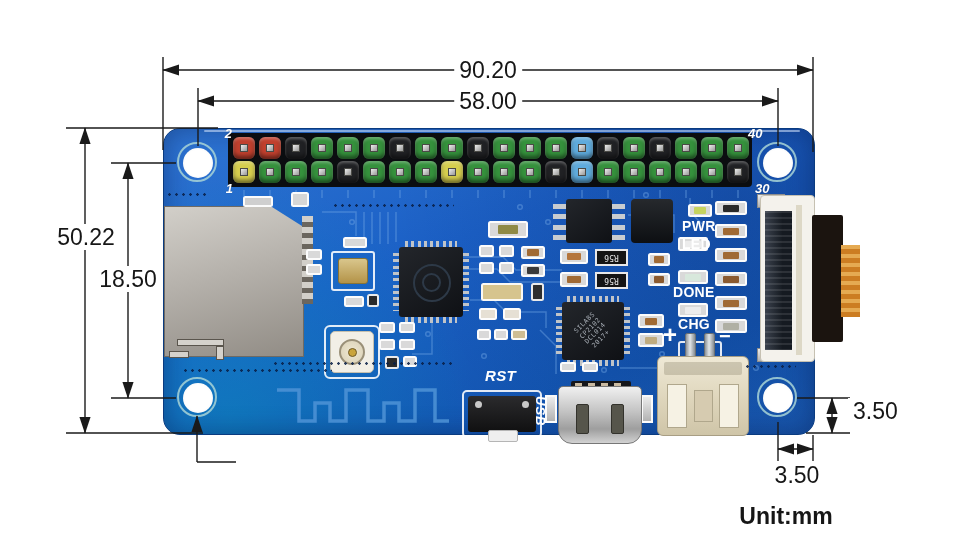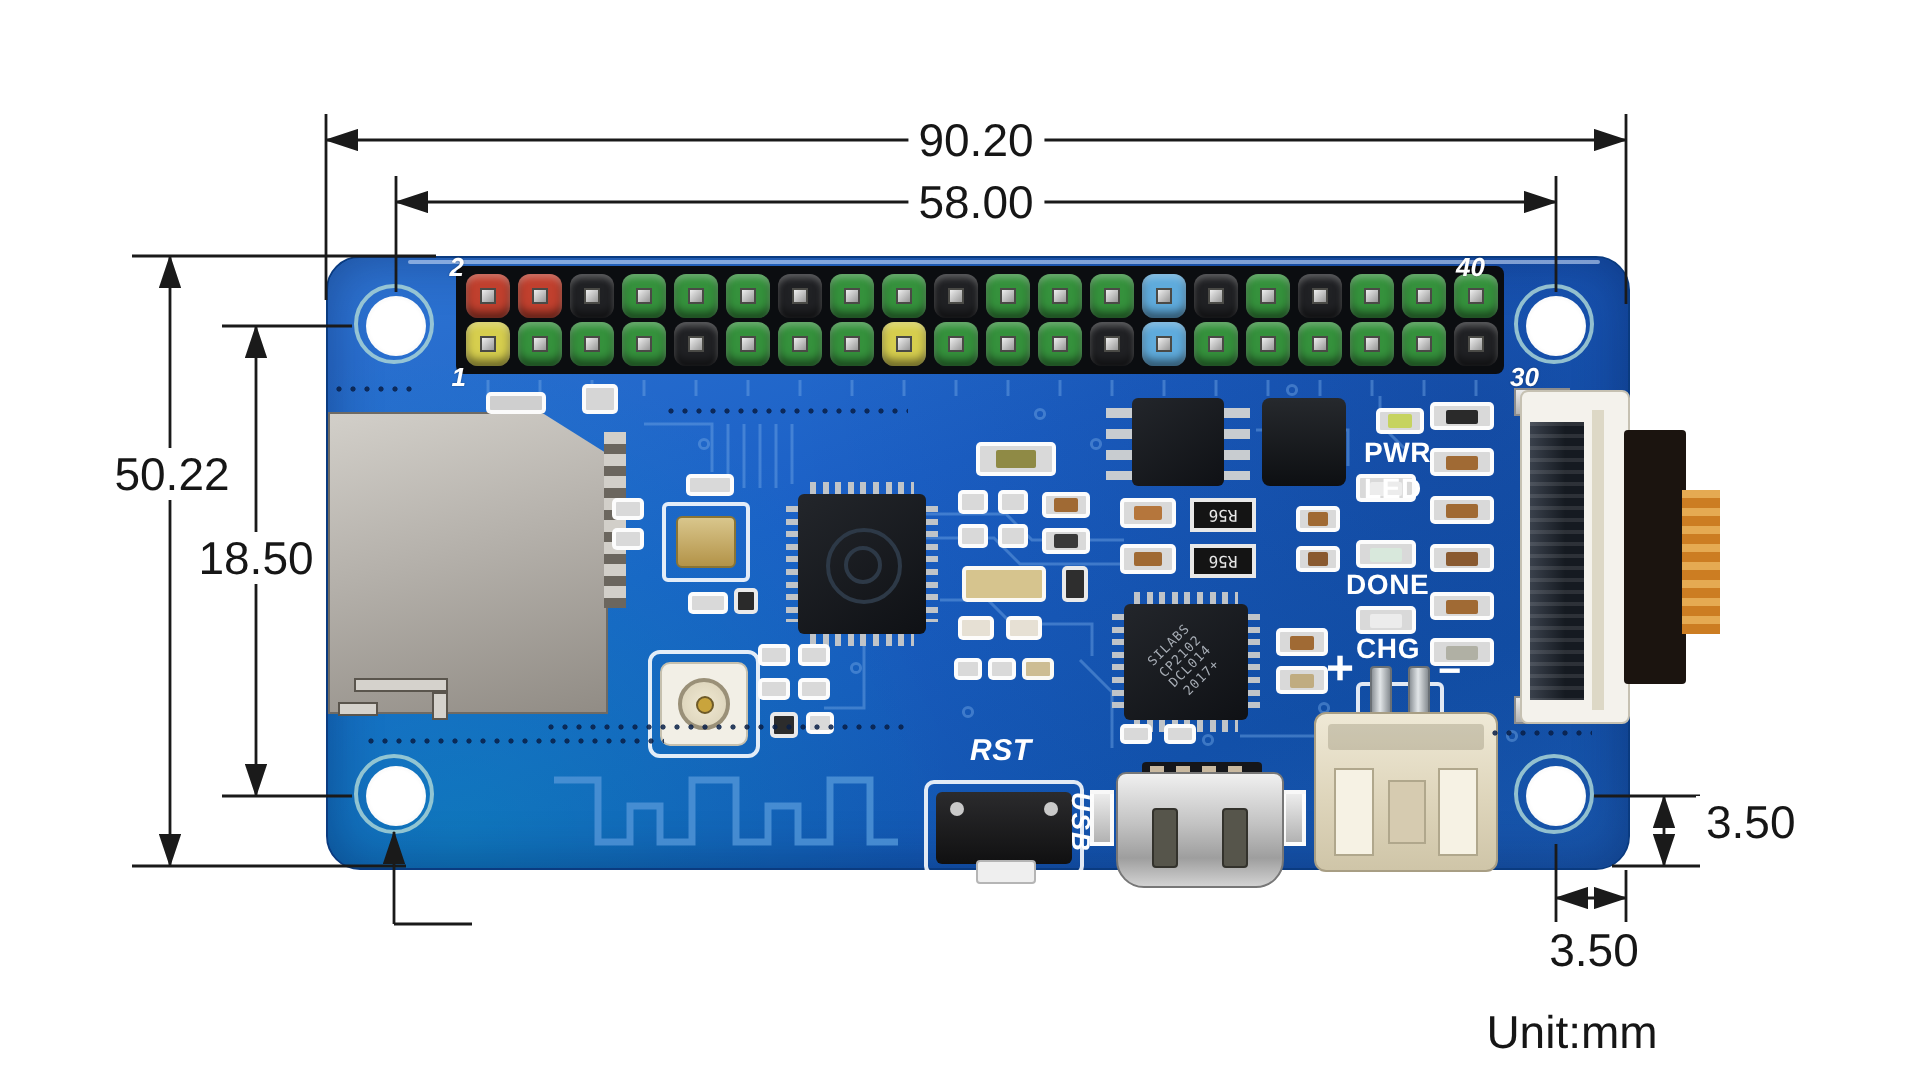--- a/index.html
+++ b/index.html
@@ -238,21 +238,21 @@
               <span class="metal"></span>
             </div>
             <div class="pin pb" style="background: rgb(32, 33, 36);">
               <span class="metal"></span>
             </div>
           </div>
         </div>
     </div>
     <div class="silk" style="left:216px;top:126px;width:16px;text-align:right">2</div>
     <div class="silk" style="left:217px;top:181px;width:16px;text-align:right">1</div>
-    <div class="silk" style="left:728px;top:126px">40</div>
+    <div class="silk" style="left:748px;top:126px">40</div>
     <div class="silk" style="left:755px;top:181px">30</div>
 
     <div style="left:164px;top:206px;width:140px;height:151px;border:1px solid #6e6a64;box-sizing:border-box;background:linear-gradient(165deg,#d2cfc9 0%,#b5b1ab 45%,#918c85 100%);clip-path:polygon(0 0,76% 0,100% 14%,100% 100%,0 100%)"></div>
     <div style="left:302px;top:216px;width:11px;height:88px;background:repeating-linear-gradient(180deg,#d2cfc9 0 6px,#6b665e 6px 11px)"></div>
     <div style="left:177px;top:339px;width:47px;height:7px;background:#d5d2cc;border:1px solid #5a554d;box-sizing:border-box"></div>
     <div style="left:216px;top:346px;width:8px;height:14px;background:#d5d2cc;border:1px solid #5a554d;box-sizing:border-box"></div>
     <div style="left:169px;top:351px;width:20px;height:7px;background:#d5d2cc;border:1px solid #5a554d;box-sizing:border-box"></div>
 
     <div class="pins-v" style="left:393px;top:253px;height:58px"></div>
     <div class="pins-v" style="left:463px;top:253px;height:58px"></div>
@@ -468,14 +468,14 @@
       </g>
     </g>
   </svg>
 
   <div class="dimtxt" style="left:488px;top:57px;transform:translateX(-50%)">90.20</div>
   <div class="dimtxt" style="left:488px;top:88px;transform:translateX(-50%)">58.00</div>
   <div class="dimtxt" style="left:86px;top:224px;transform:translateX(-50%)">50.22</div>
   <div class="dimtxt" style="left:128px;top:266px;transform:translateX(-50%)">18.50</div>
   <div class="dimtxt" style="left:848px;top:398px">3.50</div>
   <div class="dimtxt" style="left:797px;top:462px;transform:translateX(-50%)">3.50</div>
-  <div class="dimtxt" style="left:786px;top:503px;transform:translateX(-50%);font-weight:400">Unit:mm</div>
+  <div class="dimtxt" style="left:786px;top:503px;transform:translateX(-50%);font-weight:700">Unit:mm</div>
 </div>
 
 </body></html>

